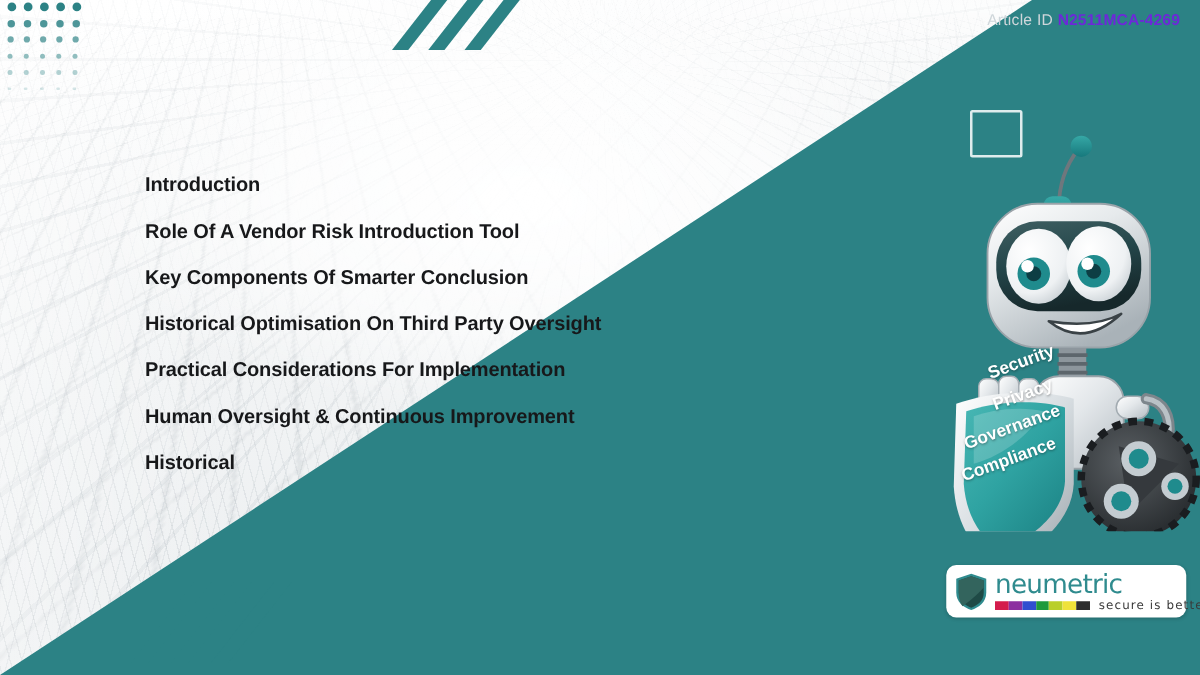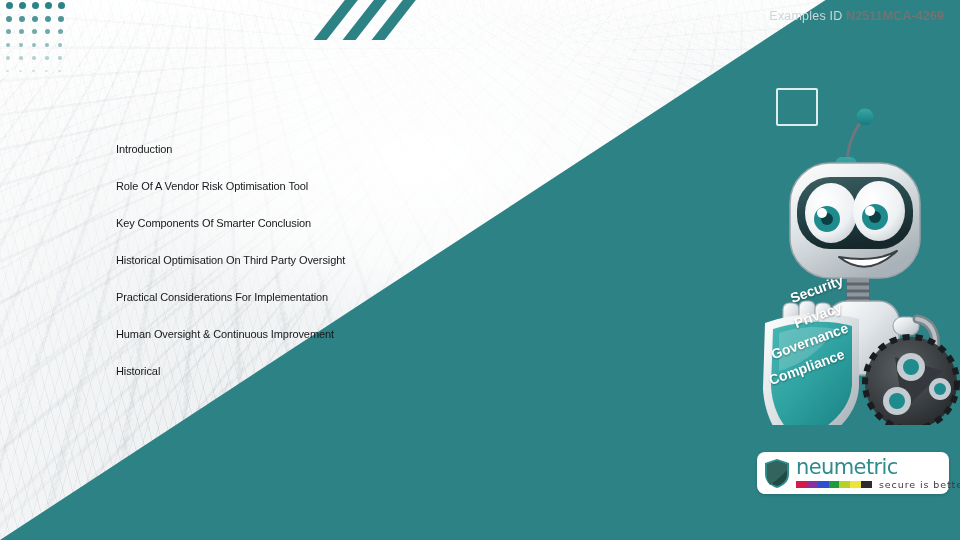--- a/index.html
+++ b/index.html
@@ -87,37 +87,37 @@
     border:2px solid rgba(255,255,255,.85);
     border-radius:2px;
   }
 
   
   .article-id {
     position:absolute; right:16px; top:9px;
     font-size:12.5px; letter-spacing:.2px;
     color:#cfd6da; white-space:nowrap;
   }
-  .article-id b { color:#737373; font-weight:700; letter-spacing:.1px; }
+  .article-id b { color:#6d28d9; font-weight:700; letter-spacing:.1px; }
 
   
   .title {
     position:absolute; left:80px; top:42px; width:770px;
     font-size:37px; line-height:45px; font-weight:700;
     color:var(--title,#2b8388);
     letter-spacing:-.2px;
   }
 
   
   .agenda {
     position:absolute; left:116px; top:138px; width:620px;
     list-style:none;
   }
   .agenda li {
-    font-size:11px; font-weight:400; color:#17181a;
+    font-size:16px; font-weight:700; color:#17181a;
     line-height:22px; margin-bottom:15px;
     letter-spacing:-.1px; white-space:nowrap;
   }
 
   
   .robot { position:absolute; left:735px; top:105px; width:230px; height:320px; }
 
   
   .logo-card {
     position:absolute; left:757px; top:452px; width:192px; height:42px;
@@ -194,28 +194,28 @@
     </div>
   <div class="stripes stripes-bot">
       <i style="left: 0px;"></i>
       <i style="left: 32px;"></i>
       <i style="left: 64px;"></i>
     </div>
 
   <div class="ghost-square"></div>
 
   <div class="article-id">
-    <span>Examples ID</span>
+    <span>Article ID</span>
     <b>N2511MCA-4269</b>
   </div>
 
 
   <ul class="agenda">
       <li>Introduction</li>
-      <li>Role Of A Vendor Risk Optimisation Tool</li>
+      <li>Role Of A Vendor Risk Introduction Tool</li>
       <li>Key Components Of Smarter Conclusion</li>
       <li>Historical Optimisation On Third Party Oversight</li>
       <li>Practical Considerations For Implementation</li>
       <li>Human Oversight &amp; Continuous Improvement</li>
       <li>Historical</li>
     </ul>
 
   <div class="robot">
     <svg viewBox="0 0 230 320" width="230" height="320">
       <defs>

